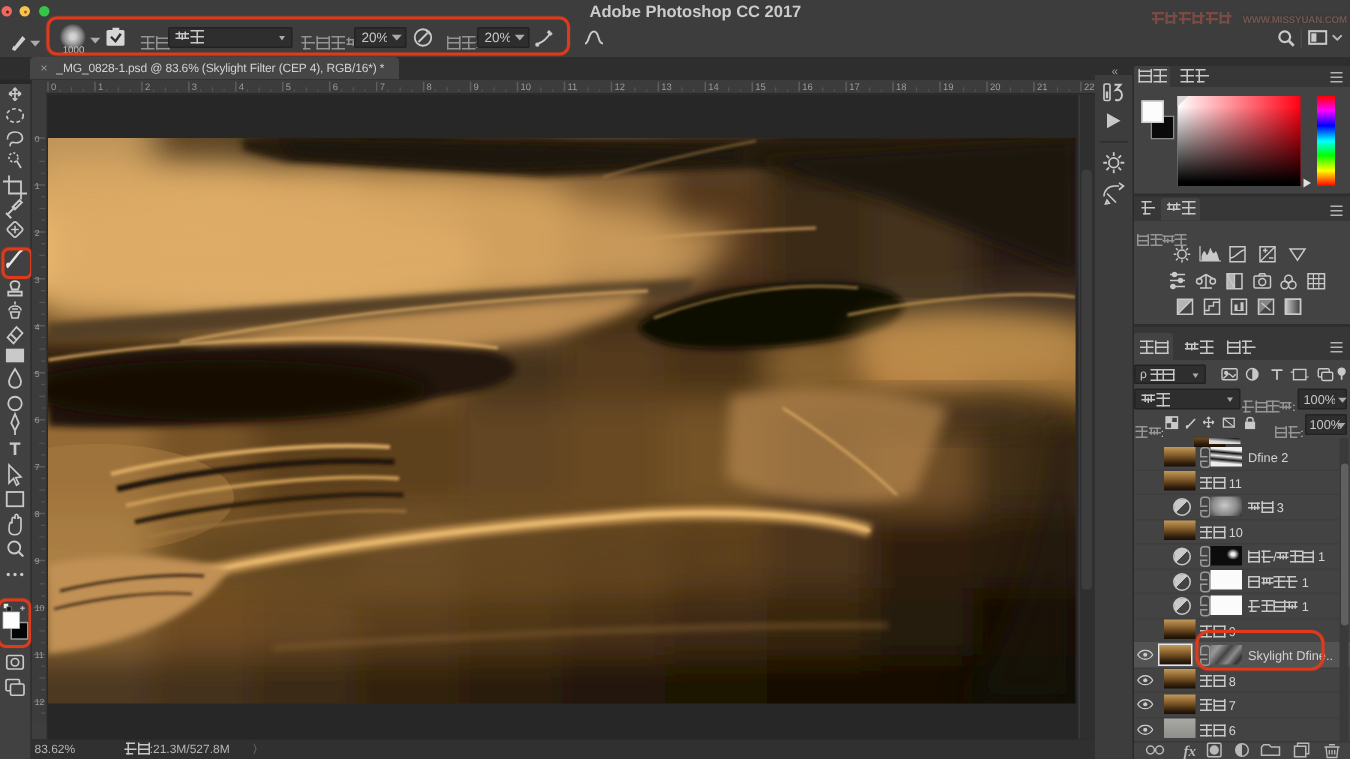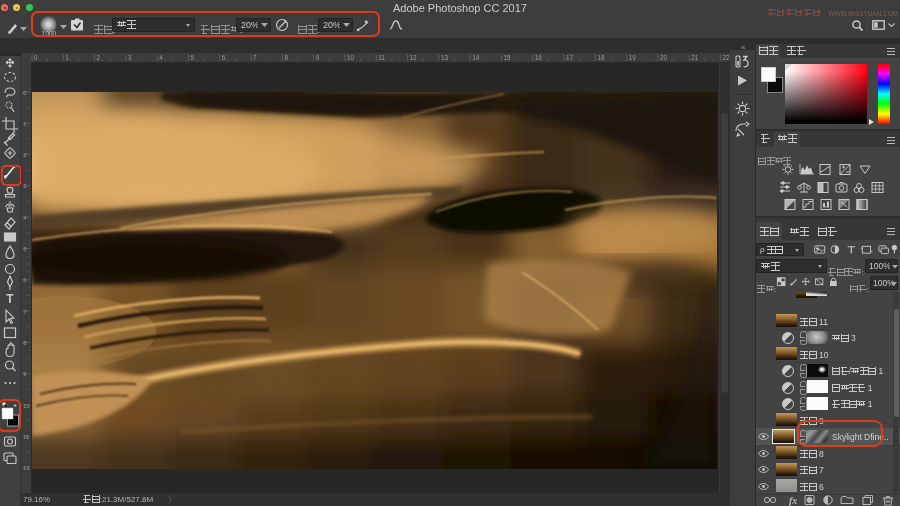--- a/index.html
+++ b/index.html
@@ -43,21 +43,21 @@
 </style></head>
 <body>
 <div id="app">
 
 <div class="abs" id="titlebar">
   <div class="abs" style="left:1px;top:4px;width:7px;height:7px;border-radius:50%;background:#ee6a5f;"></div>
       <div class="abs" style="left:3.5px;top:6.5px;width:2px;height:2px;border-radius:50%;background:#5a1d18;"></div>
   <div class="abs" style="left:13px;top:4px;width:7px;height:7px;border-radius:50%;background:#f5c451;"></div>
       <div class="abs" style="left:15.5px;top:6.5px;width:2px;height:2px;border-radius:50%;background:#9a6a10;"></div>
   <div class="abs" style="left:26px;top:4px;width:7px;height:7px;border-radius:50%;background:#35c648;"></div>
-  <div class="abs" style="left:393px;top:2px;font-size:11px;color:#cccccc;font-weight:normal;">Adobe Photoshop CC 2017</div>
+  <div class="abs" style="left:393px;top:2px;font-size:11px;color:#cccccc;font-weight:bold;">Adobe Photoshop CC 2017</div>
   <div class="abs" id="watermark" style="left:767px;top:3px;white-space:nowrap;">
     <span class="wmj"></span><span class="wmj w2"></span><span class="wmj"></span><span class="wmj w2"></span><span class="wmj"></span><span class="wmj w2"></span>
     <span style="display:inline-block;vertical-align:1px;margin-left:3px;font-size:6.5px;font-weight:bold;color:#6e5a54;letter-spacing:-0.1px;text-shadow:0 0 1px #3a2a28;">WWW.MISSYUAN.COM</span>
   </div>
 </div>
 
 <div class="abs" id="optionsbar">
 
   <svg class="abs" style="left:5px;top:5px;" width="15" height="15" viewBox="0 0 15 15">
         <path d="M3,12 L5,13 L12,5 L10,3 Z" fill="#cfcfcf"></path>
@@ -126,20 +126,21 @@
         <rect x="2.2" y="2.2" width="3.4" height="5.6" fill="#c9c9c9"></rect>
       </svg>
   <svg class="abs" style="left:888px;top:7px;" width="7" height="5">
         <path d="M0.5,0.5 L3.5,3.5 L6.5,0.5" stroke="#b9b9b9" stroke-width="1.2" fill="none"></path>
       </svg>
 </div>
 
 <div class="redbox" style="left:31px;top:10.5px;width:345px;height:22px;"></div>
 
 <div class="abs" id="tabbar"></div>
+<div class="abs" id="tab1"><span style="color:#9a9a9a;margin:0 6px 0 7px;">×</span>_MG_0828-1.psd @ 83.6% (Skylight Filter (CEP 4), RGB/16*) *</div>
 
 <div class="abs" id="toolbar">
 <svg width="20" height="450" viewBox="0 0 20 450">
  <g stroke="#c9c9c9" stroke-width="1.1" fill="none">
 
   <path d="M10,2.5 L10,11 M6,6.5 L14,6.5 M10,2.5 L8.5,4.5 M10,2.5 L11.5,4.5 M6,6.5 L8,5 M6,6.5 L8,8 M14,6.5 L12,5 M14,6.5 L12,8 M10,11 L8.5,9.5 M10,11 L11.5,9.5"></path>
 
   <ellipse cx="10" cy="21" rx="5.5" ry="4.5" stroke-dasharray="2.5 1.8"></ellipse>
 
   <path d="M5,37 C5,33.5 7,32 10,32 C13,32 15,33.5 15,36 C15,38.5 12,39.5 9.5,39 C7.5,38.6 6.5,39.5 6.8,41.5"></path>
@@ -579,21 +580,21 @@
   <line x1="5.2" y1="430.2" x2="9" y2="430.2" stroke="#555" stroke-width="0.8"></line>
   <text x="2.2" y="417.1" font-size="5.8" fill="#9c9c9c" font-family="Liberation Sans">12</text>
   <rect x="0" y="0" width="10" height="9" fill="#3c3c3c"></rect>
   </svg>
   <div class="abs" style="left:698px;top:10px;width:11px;height:430px;background:#2f2f2f;border-left:1px solid #3a3a3a;"></div>
   <div class="abs" style="left:700px;top:60px;width:7px;height:280px;background:#3d3d3d;border-radius:3px;"></div>
   <div class="abs" style="left:0px;top:428px;width:10px;height:12px;background:#3e3e3e;"></div>
 </div>
 
 <div class="abs" id="statusbar">
-  <span class="abs" style="left:2px;top:2px;">79.16%</span>
+  <span class="abs" style="left:2px;top:2px;">83.62%</span>
   <span class="abs" style="left:62px;top:2px;"><span class="cj s g3"></span><span class="cj s g2"></span>:21.3M/527.8M</span>
   <span class="abs" style="left:147px;top:1px;color:#9a9a9a;font-size:8px;">〉</span>
 </div>
 
 <div class="abs" id="dock">
   
   <div class="abs" style="left:11px;top:1px;color:#9a9a9a;font-size:8px;">«</div>
   <div class="abs" style="left:158px;top:1px;color:#9a9a9a;font-size:8px;">»</div>
   
   <div class="abs" style="left:0;top:8px;width:25px;height:456px;background:#3d3d3d;border-right:1px solid #2a2a2a;">
@@ -795,20 +796,26 @@
       </div>
   
   <div class="abs" id="layerlist" style="left:26px;top:250px;width:144px;height:202px;overflow:hidden;">
 
     <div class="abs" style="left:20px;top:-9px;width:21px;height:13px;">
           <div class="thumb dune" style="width:21px;height:13px;"></div>
         </div>
     <div class="abs" style="left:50px;top:-9px;width:21px;height:13px;background:linear-gradient(185deg,#181818 25%,#e8e8e8 45%,#202020 65%,#ddd 85%);"></div>
     <div class="abs" style="left:76px;top:-7px;width:40px;height:8px;background:#434343;"></div>
 
+    <div class="lrow" style="top:4px;">
+          <div class="thumb dune"></div>
+          <div class="chain"></div>
+          <div class="mask" style="background:linear-gradient(185deg,#f0f0f0 18%,#151515 32%,#e8e8e8 48%,#1a1a1a 64%,#eee 80%);"></div>
+          <span class="lname" style="left:76px;">Dfine 2</span>
+        </div>
 
     <div class="lrow" style="top:20.5px;">
           <div class="thumb dune"></div>
           <span class="lname cjn" style="left:44px;"><span class="cj s g1"></span><span class="cj s g2"></span> 11</span>
         </div>
 
     <div class="lrow" style="top:37px;">
           <div class="adjc"></div>
           <div class="chain"></div>
           <div class="mask" style="background:radial-gradient(ellipse 70% 90% at 45% 45%,#c9c9c9 0%,#8a8a8a 55%,#2e2e2e 100%);"></div>

